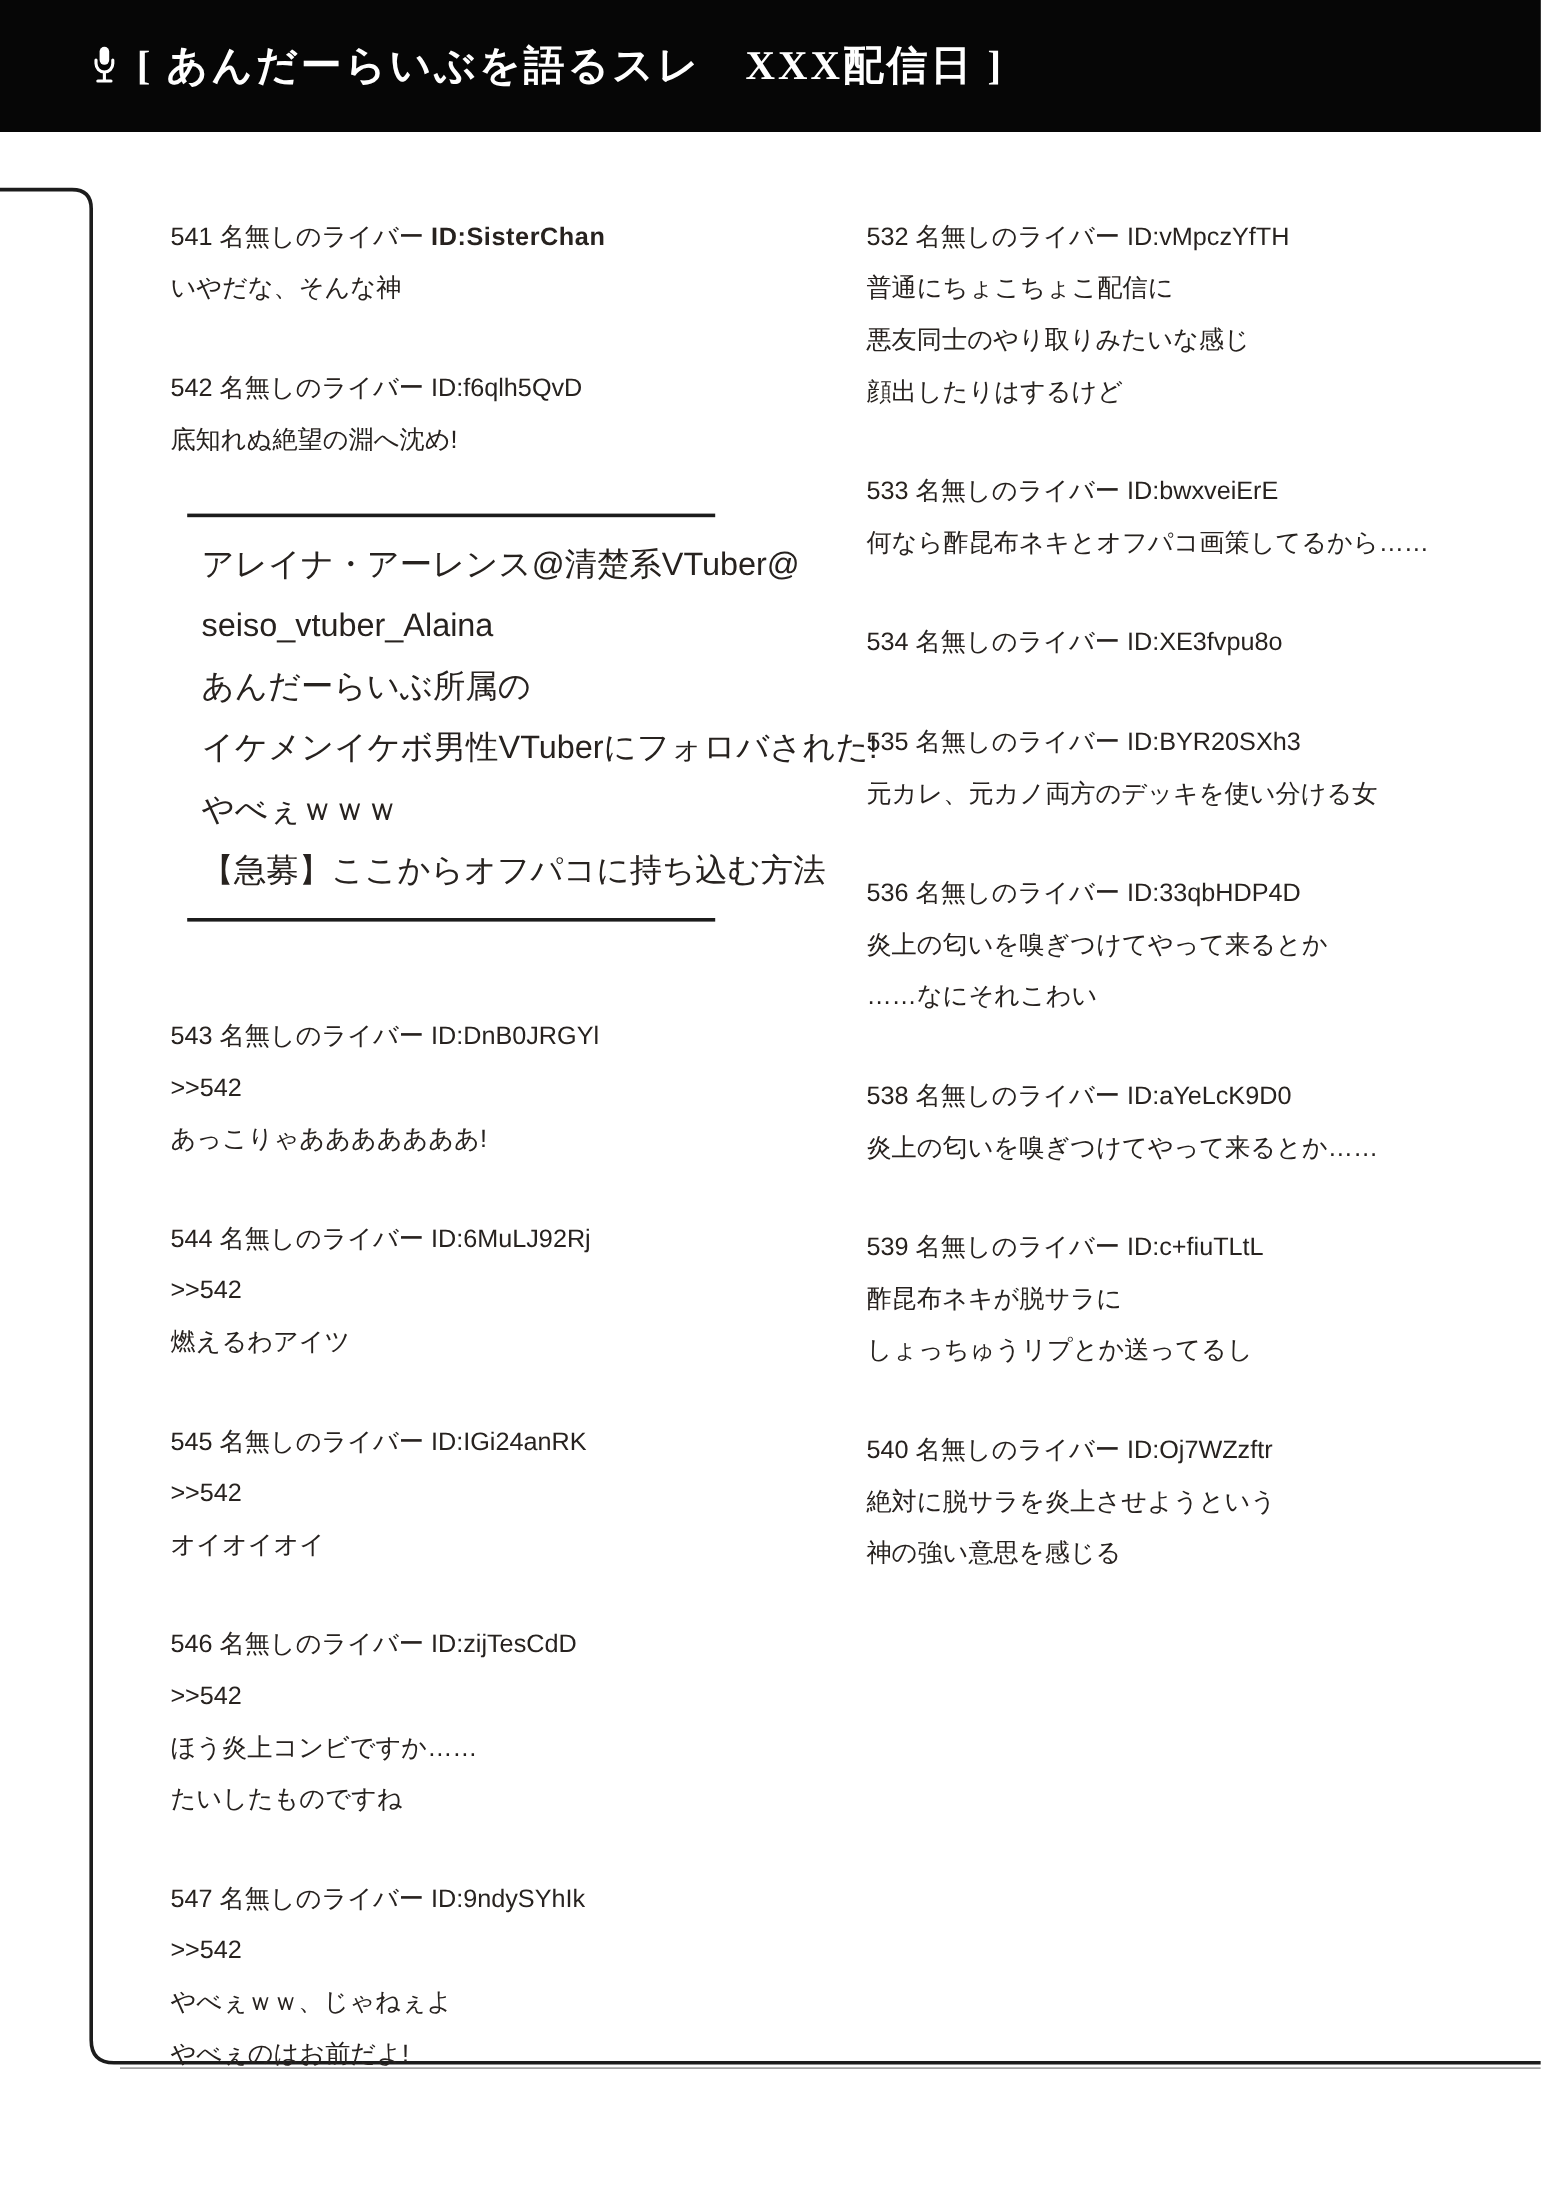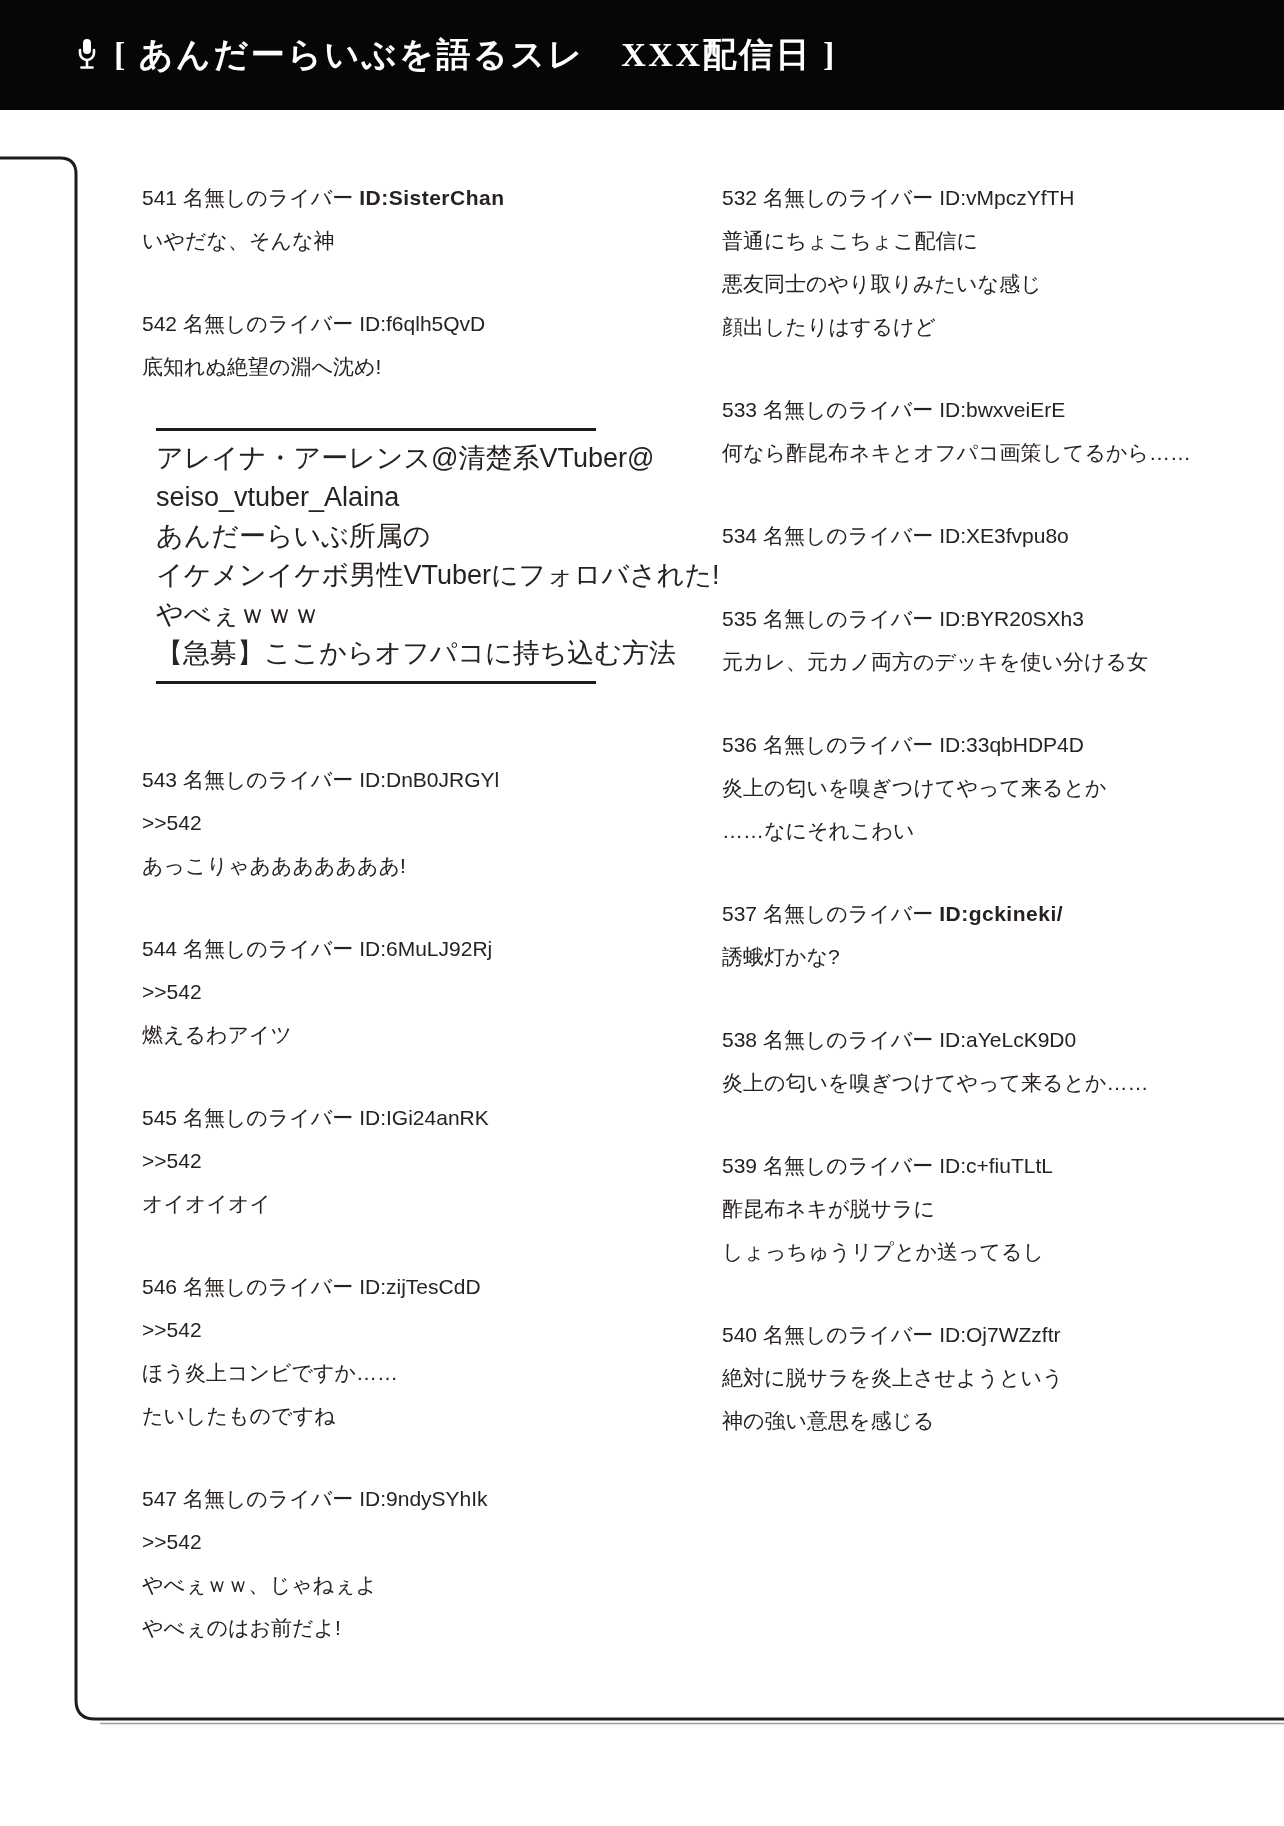--- a/index.html
+++ b/index.html
@@ -28,21 +28,21 @@
   .post{margin:0 0 40px 0}
   .post p{margin:0;font-size:21px;line-height:43px;letter-spacing:0;white-space:pre}
   .post-header .post-id.bold{font-weight:800;letter-spacing:.5px}
   .reply-anchor{cursor:pointer}
   
   .quote{
     margin:12px 0 74px 14px;width:440px;
     border-top:3px solid #1c1c1c;border-bottom:3px solid #1c1c1c;
     padding:8px 0;
   }
-  .quote p{margin:0;font-size:27px;line-height:39px;white-space:pre}
+  .quote p{margin:12px;font-size:27px;line-height:39px;white-space:pre}
 </style>
 </head>
 <body>
 
 <header class="thread-header">
   <span class="mic-wrap">
     <svg width="22" height="36" viewBox="0 0 22 36" aria-hidden="true">
       <rect x="7" y="2" width="8" height="15" rx="4" fill="#ffffff"></rect>
       <path d="M4 13 v3 a7 7 0 0 0 14 0 v-3" fill="none" stroke="#ffffff" stroke-width="2.6" stroke-linecap="round"></path>
       <line x1="11" y1="23.5" x2="11" y2="29" stroke="#ffffff" stroke-width="2.6" stroke-linecap="round"></line>
@@ -120,24 +120,20 @@
       <article class="post">
         <p class="post-header"><span class="post-no">535</span><span class="post-name"> 名無しのライバー </span><span class="post-id">ID:BYR20SXh3</span></p>
         <p class="post-line">元カレ、元カノ両方のデッキを使い分ける女</p>
       </article>
       <article class="post">
         <p class="post-header"><span class="post-no">536</span><span class="post-name"> 名無しのライバー </span><span class="post-id">ID:33qbHDP4D</span></p>
         <p class="post-line">炎上の匂いを嗅ぎつけてやって来るとか</p>
         <p class="post-line">……なにそれこわい</p>
       </article>
       <article class="post">
-        <p class="post-header"><span class="post-no">537</span><span class="post-name"> 名無しのライバー </span><span class="post-id bold">ID:gckineki/</span></p>
-        <p class="post-line">誘蛾灯かな?</p>
-      </article>
-      <article class="post">
         <p class="post-header"><span class="post-no">538</span><span class="post-name"> 名無しのライバー </span><span class="post-id">ID:aYeLcK9D0</span></p>
         <p class="post-line">炎上の匂いを嗅ぎつけてやって来るとか……</p>
       </article>
       <article class="post">
         <p class="post-header"><span class="post-no">539</span><span class="post-name"> 名無しのライバー </span><span class="post-id">ID:c+fiuTLtL</span></p>
         <p class="post-line">酢昆布ネキが脱サラに</p>
         <p class="post-line">しょっちゅうリプとか送ってるし</p>
       </article>
       <article class="post">
         <p class="post-header"><span class="post-no">540</span><span class="post-name"> 名無しのライバー </span><span class="post-id">ID:Oj7WZzftr</span></p>

